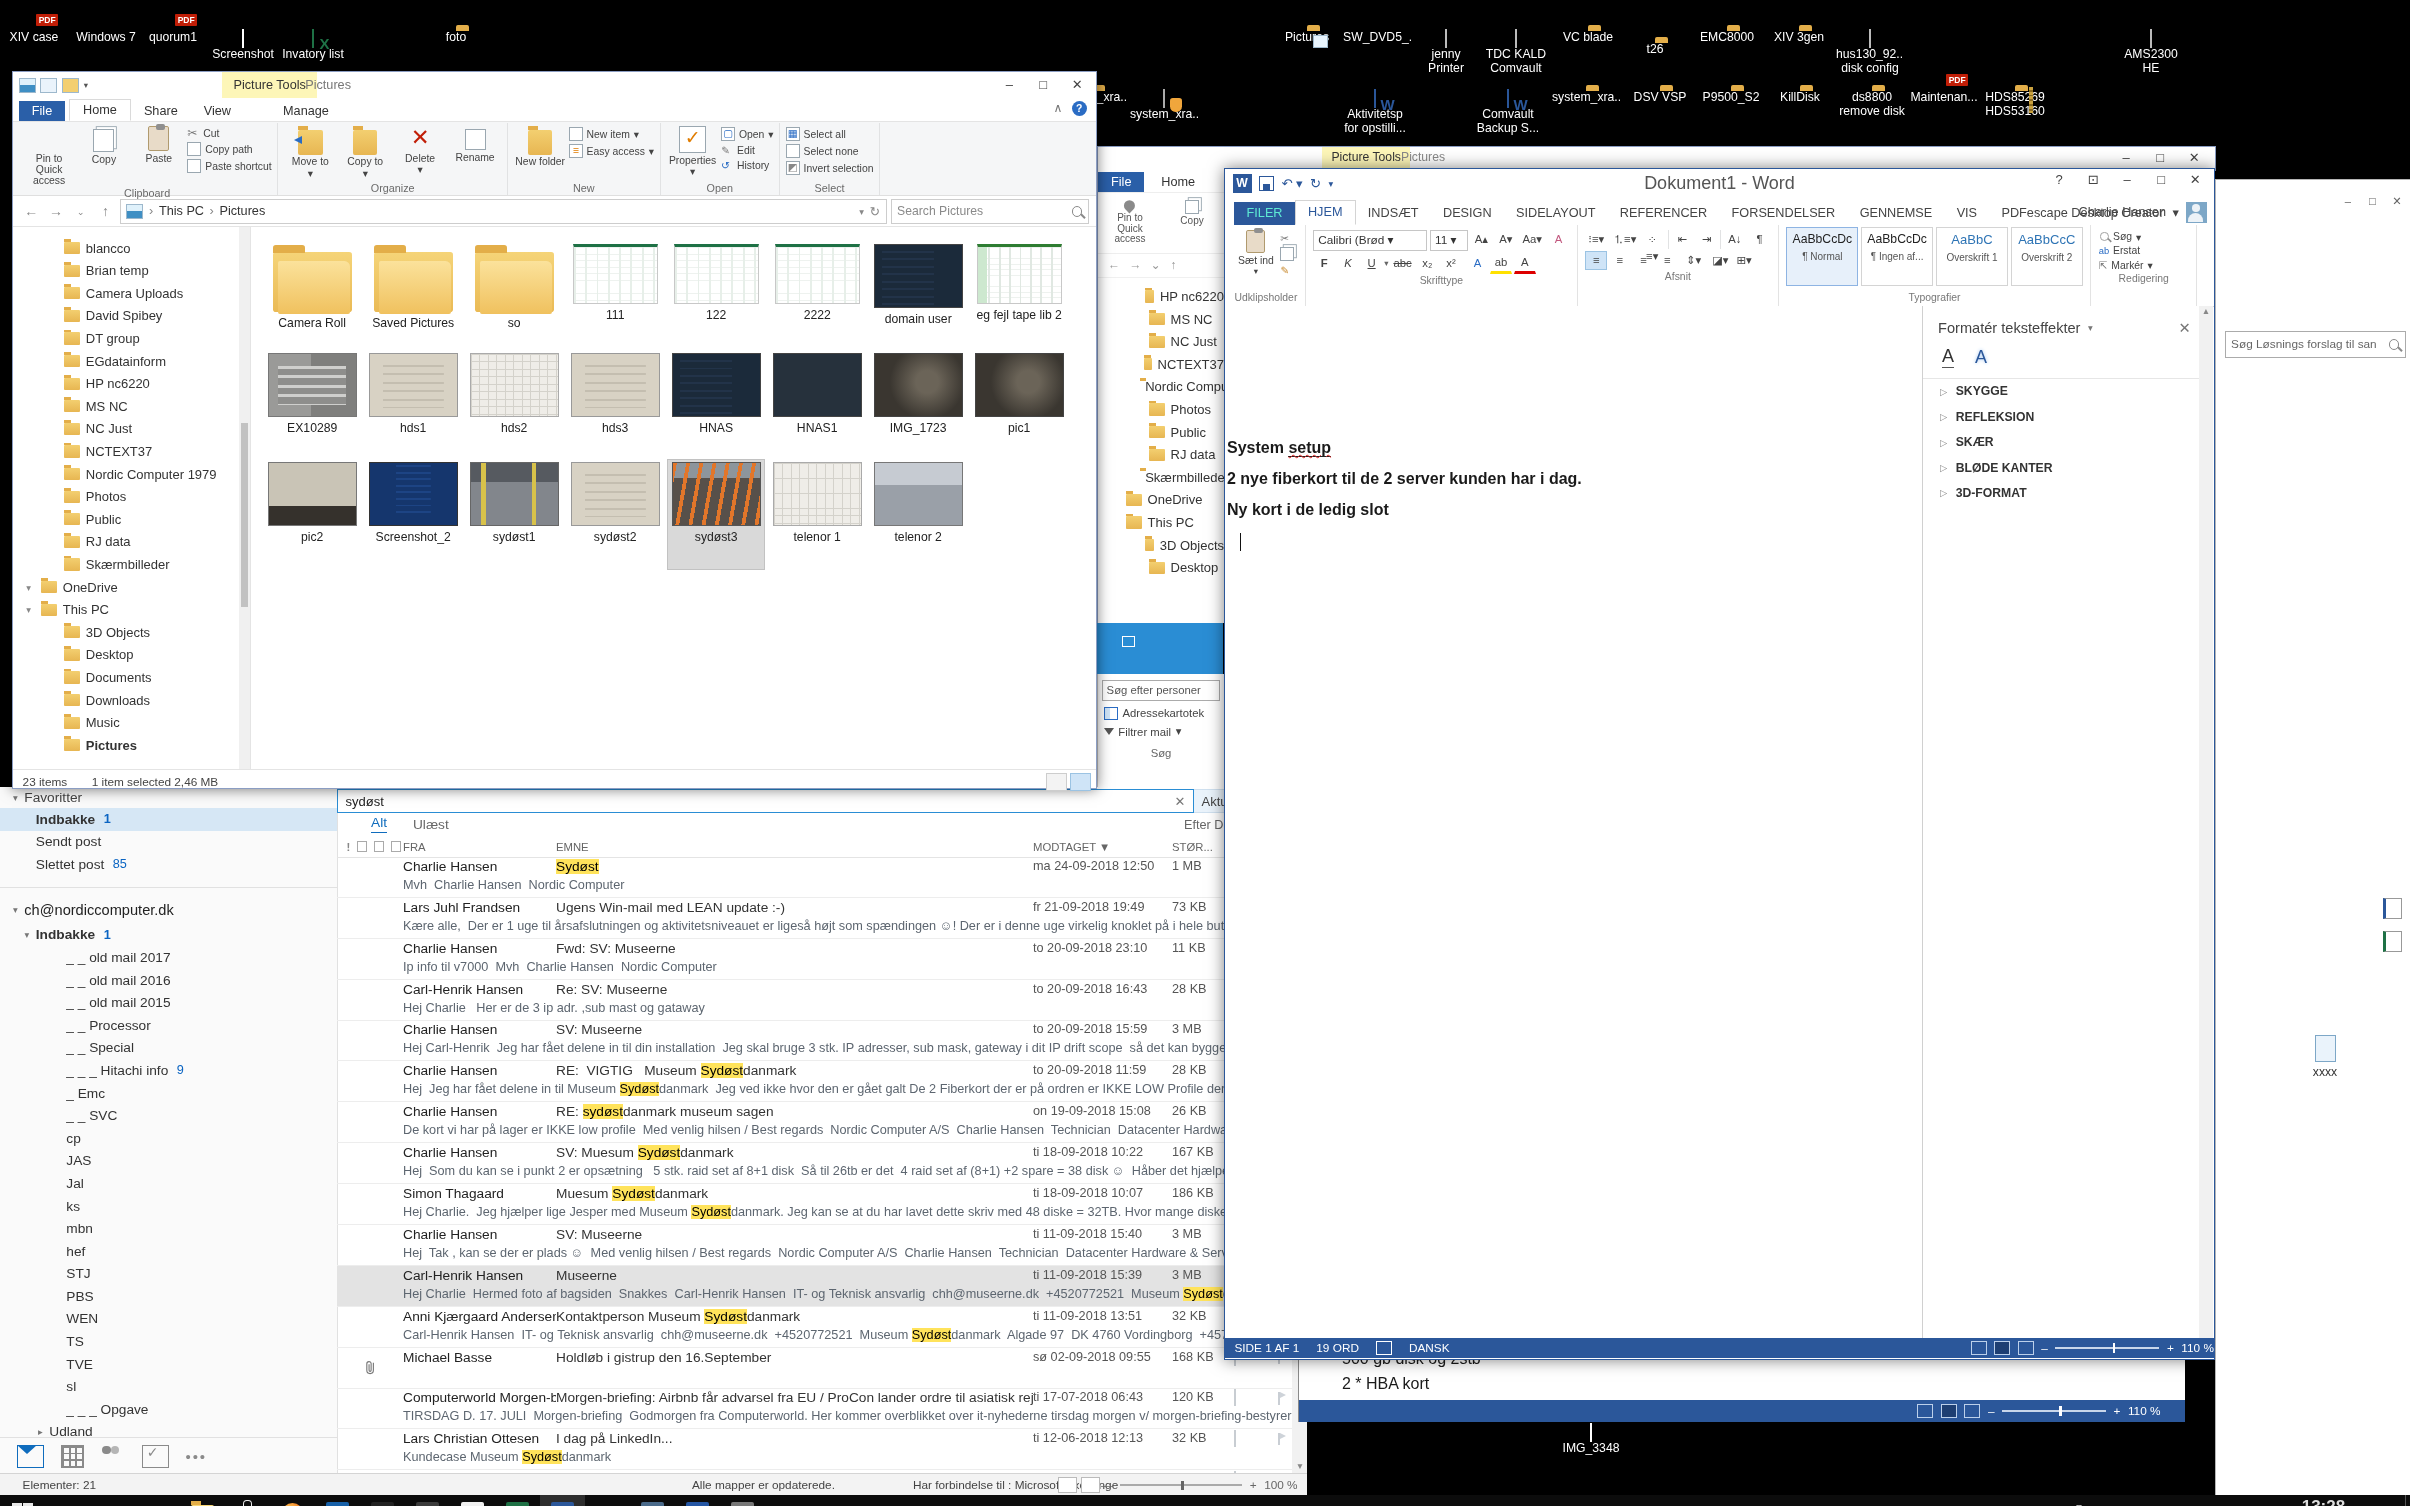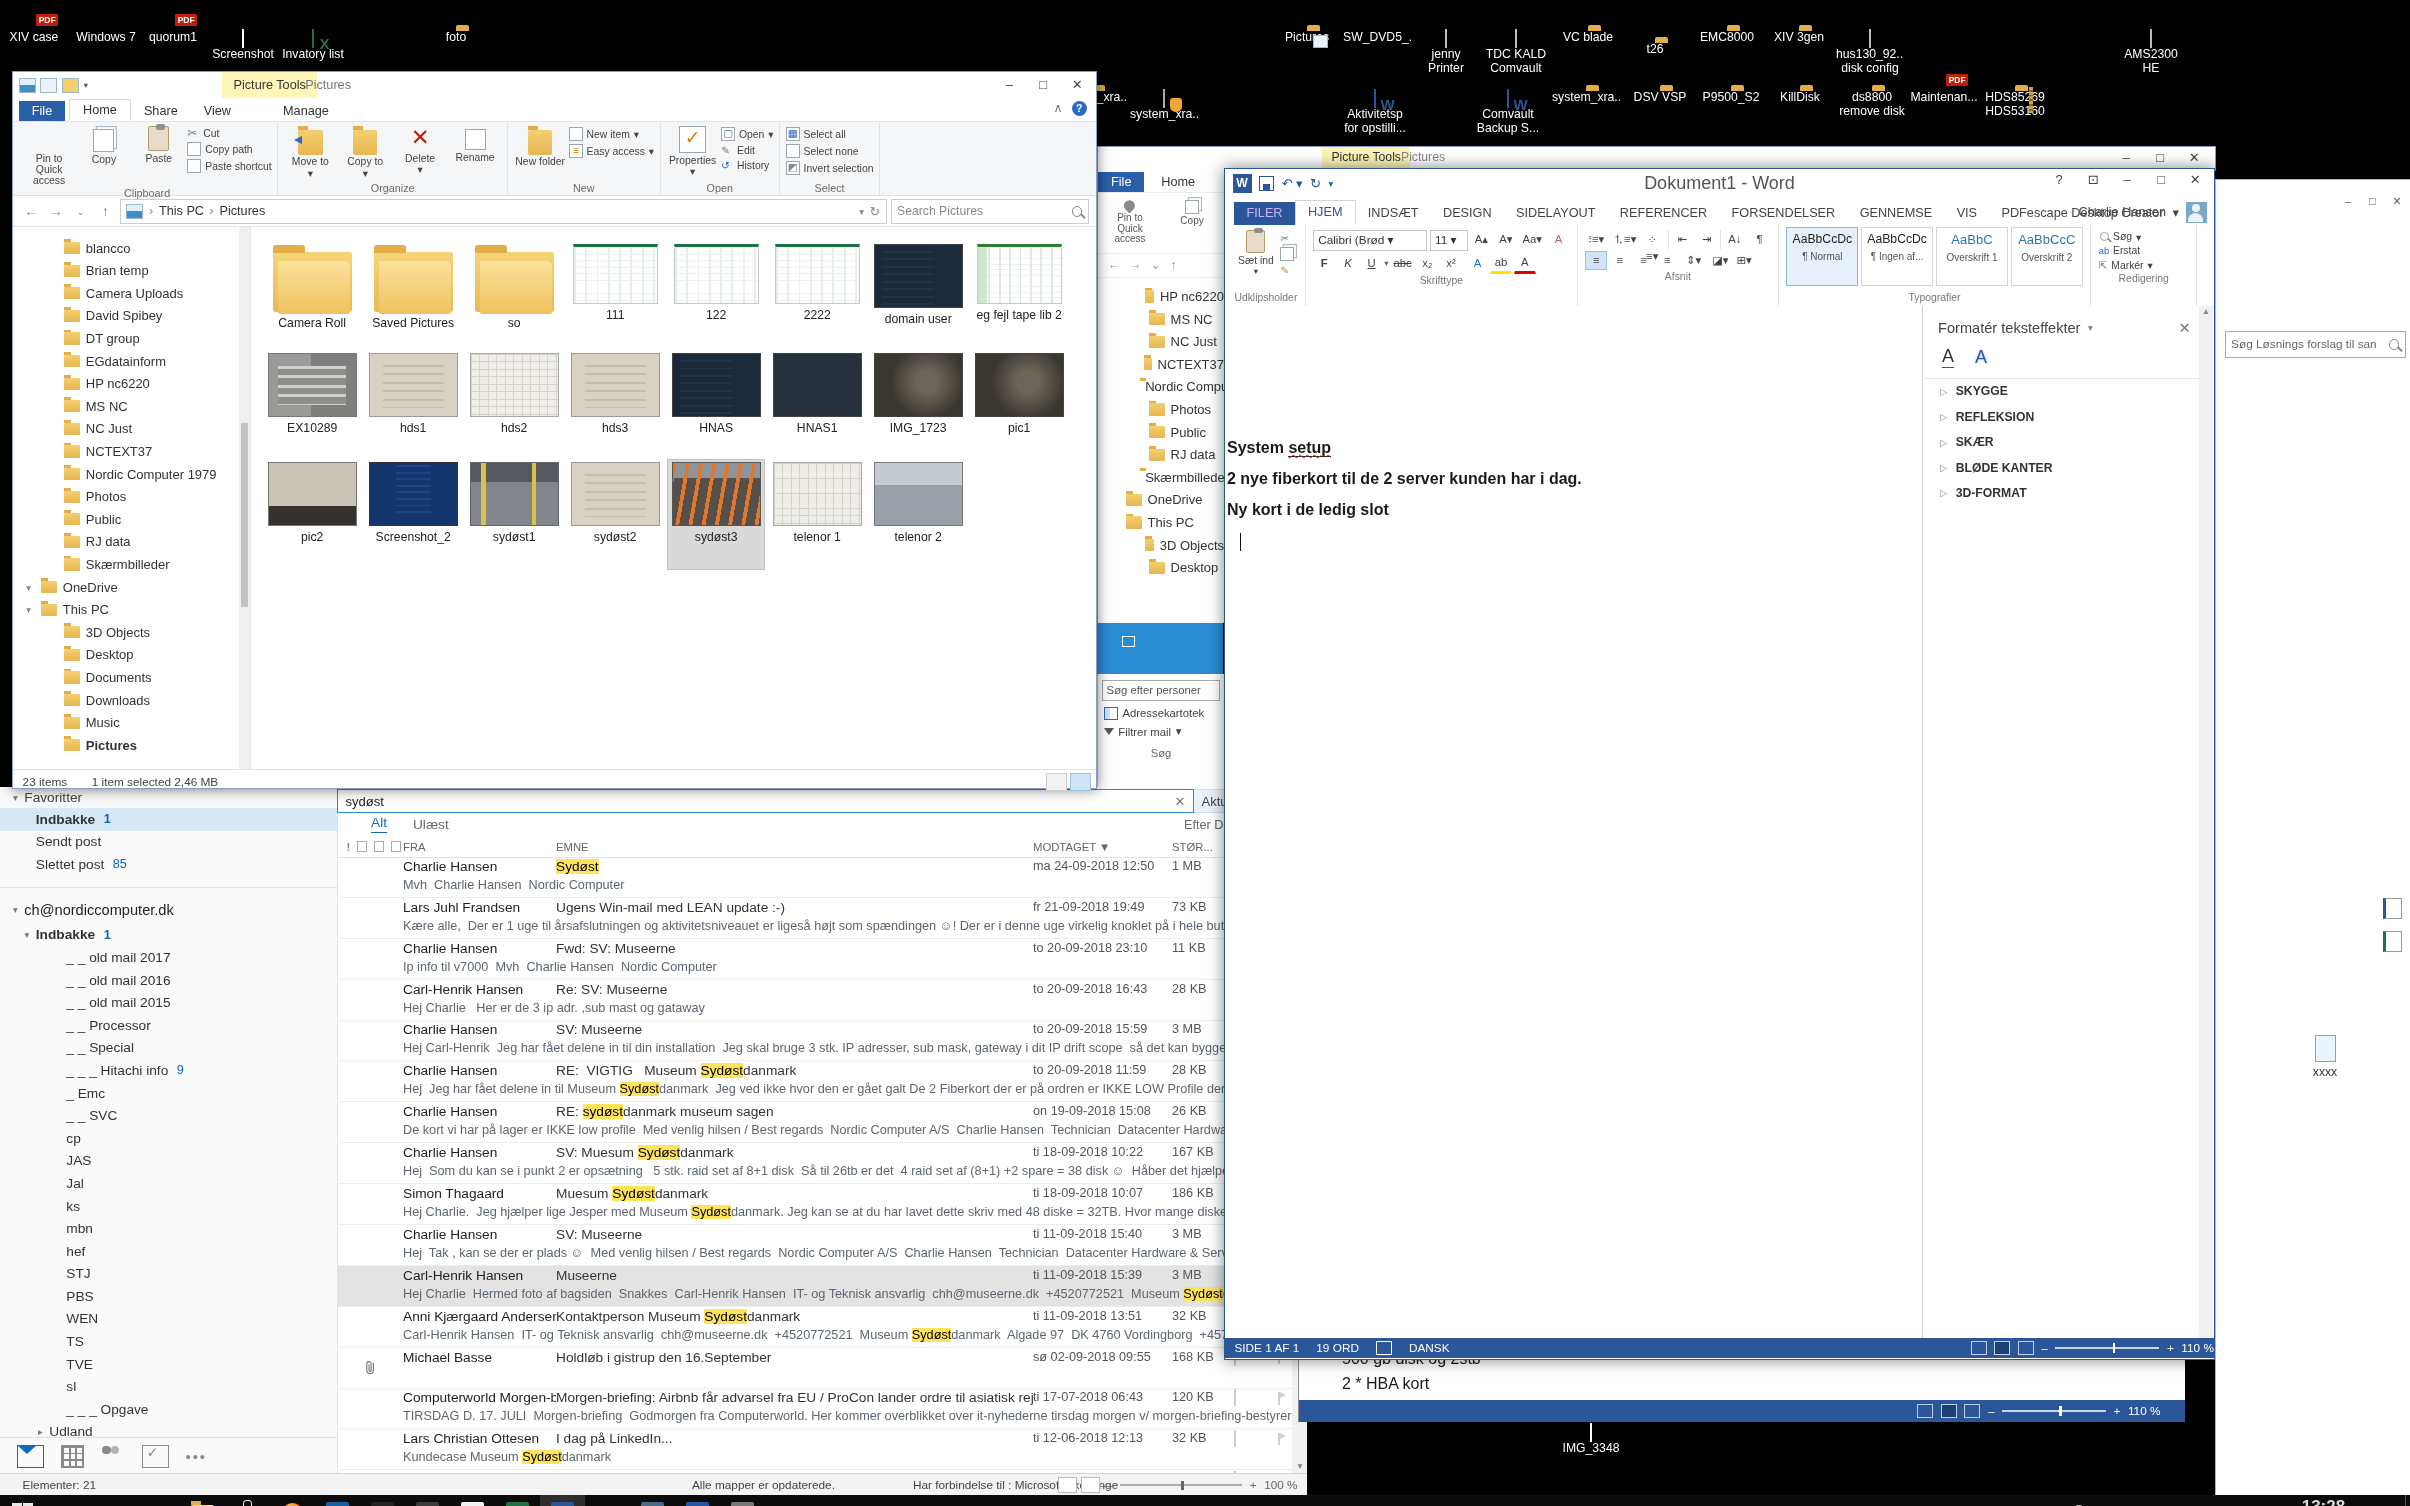--- a/index.html
+++ b/index.html
@@ -204,21 +204,21 @@
   .w1{left:1224px;top:144px;width:989px;height:1190px;background:#fff;border:0.9px solid #2b579a;box-shadow:0 0 15px rgba(0,0,0,.5);}
   .w1 .tbar{height:28px;position:relative;display:flex;align-items:center;}
   .wqat{display:flex;align-items:center;gap:7.5px;padding-left:7.5px;color:#2b579a;font-size:13px;}
   .wic{width:19px;height:19px;background:#2b579a;color:#fff;font-weight:bold;font-size:12.2px;text-align:center;line-height:19px;}
   .saveic{width:13px;height:13px;border:1.9px solid #2b579a;position:relative;}
   .saveic::after{content:"";position:absolute;left:2.8px;bottom:0;width:7.5px;height:5.6px;background:#2b579a;}
   .wt{position:absolute;left:0;right:0;text-align:center;color:#555;font-size:18px;pointer-events:none;}
   .w1 .winctl{position:absolute;right:1.9px;top:0;}
   .wtabs{height:28px;display:flex;align-items:flex-end;padding-left:9.4px;position:relative;font-size:12.7px;color:#444;}
   .wtab{padding:4.7px 12.2px;}
-  .wtab.filer{background:#2b579a;color:#c4b5fd;}
+  .wtab.filer{background:#2b579a;color:#5eead4;}
   .wtab.on{border:0.9px solid #d4d4d4;border-bottom:0.9px solid #fff;color:#2b579a;background:#fff;}
   .wuser{position:absolute;right:7.5px;top:4.7px;display:flex;align-items:center;gap:6.6px;color:#444;font-size:12.7px;}
   .avatar{width:21px;height:21px;background:#7da7c7;position:relative;overflow:hidden;}
   .avatar::before{content:"";position:absolute;left:6.6px;top:2.8px;width:7.5px;height:7.5px;border-radius:50%;background:#ecf2f7;}
   .avatar::after{content:"";position:absolute;left:2.8px;top:11.3px;width:15px;height:9.4px;border-radius:7.5px 7.5px 0 0;background:#ecf2f7;}
   .wribbon{height:81px;border-bottom:0.9px solid #d4d4d4;background:#fff;display:flex;padding-left:1.9px;}
   .wgroup{border-right:0.9px solid #e3e3e3;padding:1.9px 7.5px 0;display:flex;flex-direction:column;}
   .wglabel{text-align:center;color:#777;font-size:10.4px;padding:1.9px 0 2.8px;}
   .wgrow{flex:1;display:flex;gap:2.8px;align-items:flex-start;}
   .fontbox{border:0.9px solid #c6c6c6;height:19px;line-height:19px;padding:0 3.8px;font-size:11.8px;color:#333;white-space:nowrap;}

